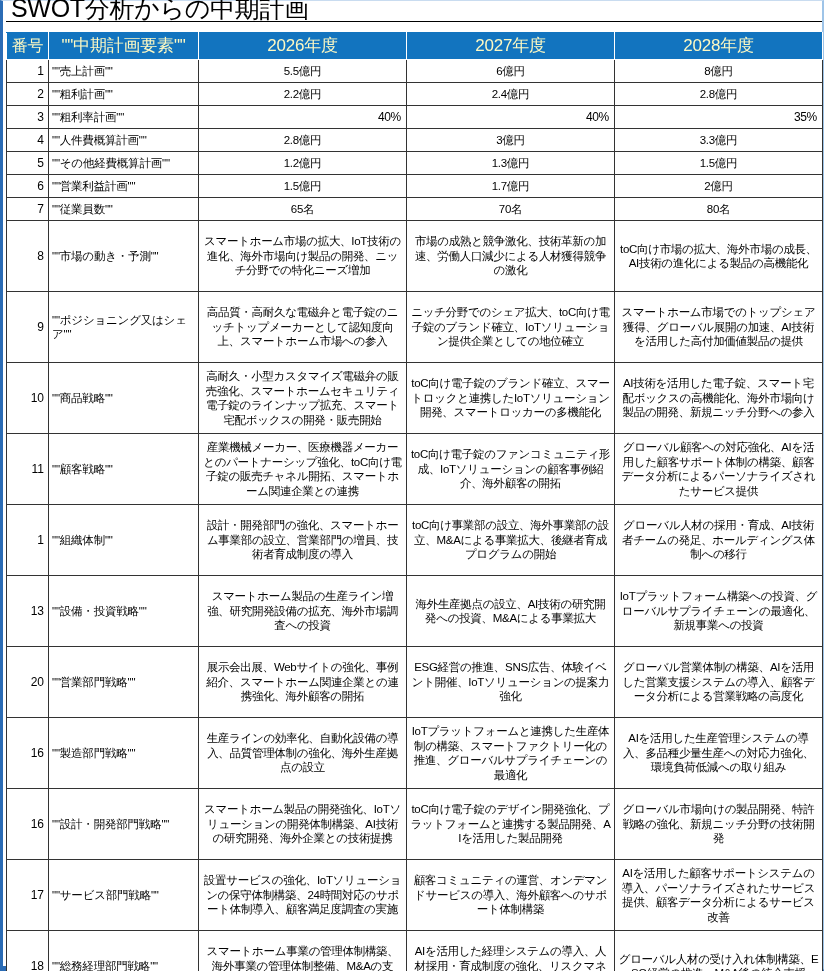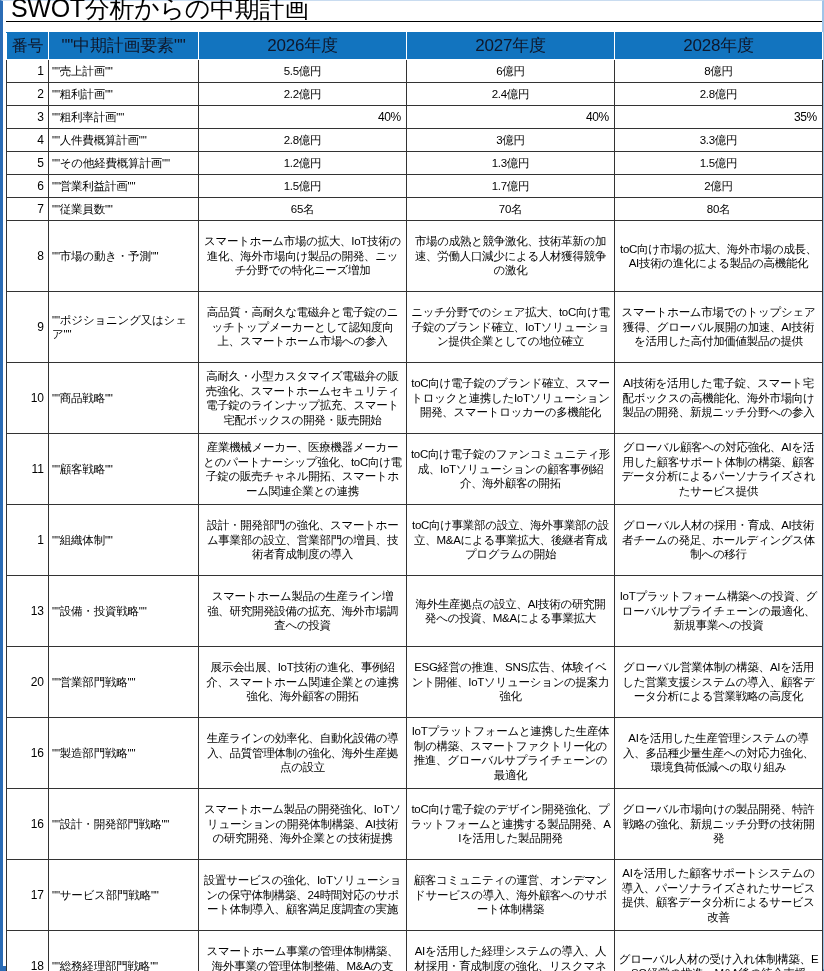--- a/index.html
+++ b/index.html
@@ -61,21 +61,21 @@
     table-layout: fixed;
     width: 816px;
     font-size: 11px;
   }
   col.c-num   { width: 42px; }
   col.c-elem  { width: 150px; }
   col.c-y     { width: 208px; }
 
   thead th {
     background: #1274bf;
-    color: #0f172a;
+    color: #fef9c3;
     font-size: 17px;
     font-weight: 400;
     text-align: center;
     height: 26px;
     line-height: 20px;
     border: 1px solid #ffffff;
     border-top: 1px solid #1274bf;
     padding: 0 2px;
     letter-spacing: -0.2px;
     white-space: nowrap;
@@ -232,21 +232,21 @@
           <tr class="tall">
             <td class="num">13</td>
             <td class="elem">""設備・投資戦略""</td>
             <td class="val">スマートホーム製品の生産ライン増強、研究開発設備の拡充、海外市場調査への投資</td>
             <td class="val">海外生産拠点の設立、AI技術の研究開発への投資、M&amp;Aによる事業拡大</td>
             <td class="val">IoTプラットフォーム構築への投資、グローバルサプライチェーンの最適化、新規事業への投資</td>
           </tr>
           <tr class="tall">
             <td class="num">20</td>
             <td class="elem">""営業部門戦略""</td>
-            <td class="val">展示会出展、IoT技術の進化、事例紹介、スマートホーム関連企業との連携強化、海外顧客の開拓</td>
+            <td class="val">展示会出展、Webサイトの強化、事例紹介、スマートホーム関連企業との連携強化、海外顧客の開拓</td>
             <td class="val">ESG経営の推進、SNS広告、体験イベント開催、IoTソリューションの提案力強化</td>
             <td class="val">グローバル営業体制の構築、AIを活用した営業支援システムの導入、顧客データ分析による営業戦略の高度化</td>
           </tr>
           <tr class="tall">
             <td class="num">16</td>
             <td class="elem">""製造部門戦略""</td>
             <td class="val">生産ラインの効率化、自動化設備の導入、品質管理体制の強化、海外生産拠点の設立</td>
             <td class="val">IoTプラットフォームと連携した生産体制の構築、スマートファクトリー化の推進、グローバルサプライチェーンの最適化</td>
             <td class="val">AIを活用した生産管理システムの導入、多品種少量生産への対応力強化、環境負荷低減への取り組み</td>
           </tr>

